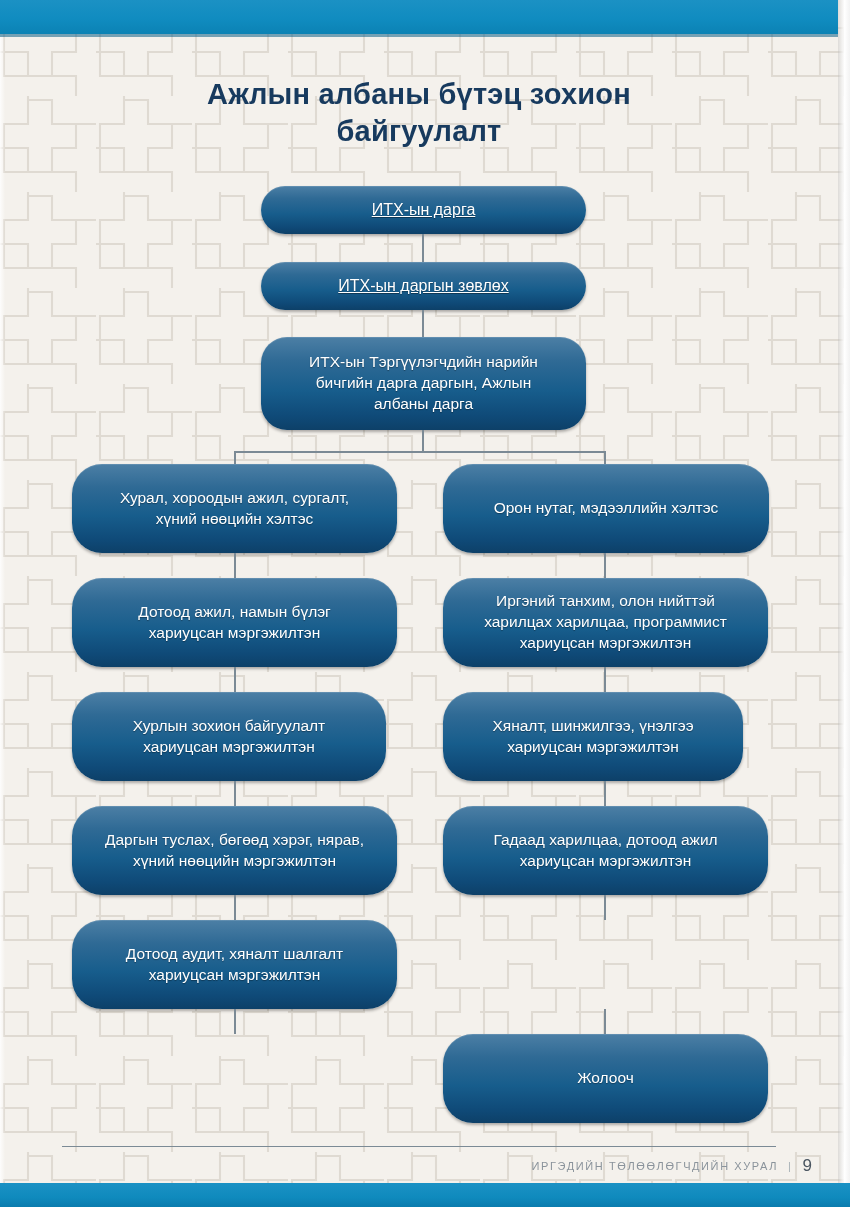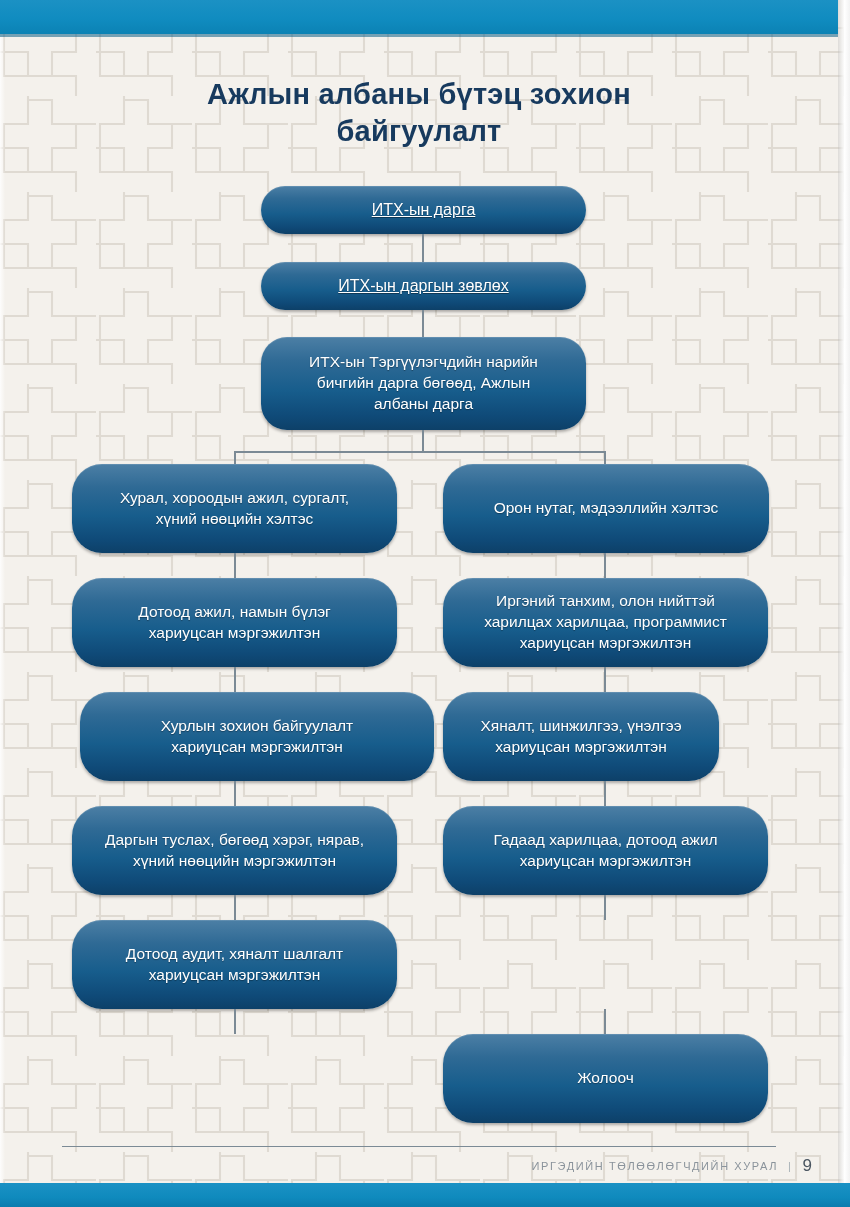--- a/index.html
+++ b/index.html
@@ -124,58 +124,58 @@
 
     <div class="node lvl1" style="left:261px;top:186px;width:325px;height:48px;">ИТХ-ын дарга</div>
 
     <div class="conn v" style="left:422px;top:234px;height:28px;"></div>
 
     <div class="node lvl1" style="left:261px;top:262px;width:325px;height:48px;">ИТХ-ын даргын зөвлөх</div>
 
     <div class="conn v" style="left:422px;top:310px;height:27px;"></div>
 
     <div class="node" style="left:261px;top:337px;width:325px;height:93px;">ИТХ-ын Тэргүүлэгчдийн нарийн
-бичгийн дарга бөгөөд, Ажлын
+бичгийн дарга даргын, Ажлын
 албаны дарга</div>
 
     <div class="conn v" style="left:422px;top:430px;height:22px;"></div>
     <div class="conn h" style="left:234px;top:451px;width:372px;"></div>
     <div class="conn v" style="left:234px;top:451px;height:13px;"></div>
     <div class="conn v" style="left:604px;top:451px;height:13px;"></div>
 
     <div class="node wide" style="left:72px;top:464px;width:325px;height:89px;">Хурал, хороодын ажил, сургалт,
 хүний нөөцийн хэлтэс</div>
     <div class="conn v" style="left:234px;top:553px;height:25px;"></div>
 
     <div class="node wide" style="left:72px;top:578px;width:325px;height:89px;">Дотоод ажил, намын бүлэг
 хариуцсан мэргэжилтэн</div>
     <div class="conn v" style="left:234px;top:667px;height:25px;"></div>
 
-    <div class="node wide" style="left:80px;top:692px;width:354px;height:89px;">Хурлын зохион байгуулалт
+    <div class="node wide" style="left:72px;top:692px;width:314px;height:89px;">Хурлын зохион байгуулалт
 хариуцсан мэргэжилтэн</div>
     <div class="conn v" style="left:234px;top:781px;height:25px;"></div>
 
     <div class="node wide" style="left:72px;top:806px;width:325px;height:89px;">Даргын туслах, бөгөөд хэрэг, нярав,
 хүний нөөцийн мэргэжилтэн</div>
     <div class="conn v" style="left:234px;top:895px;height:25px;"></div>
 
     <div class="node wide" style="left:72px;top:920px;width:325px;height:89px;">Дотоод аудит, хяналт шалгалт
 хариуцсан мэргэжилтэн</div>
     <div class="conn v" style="left:234px;top:1009px;height:25px;"></div>
 
 
     <div class="node wide" style="left:443px;top:464px;width:326px;height:89px;">Орон нутаг, мэдээллийн хэлтэс</div>
     <div class="conn v" style="left:604px;top:553px;height:25px;"></div>
 
     <div class="node wide" style="left:443px;top:578px;width:325px;height:89px;">Иргэний танхим, олон нийттэй
 харилцах харилцаа, программист
 хариуцсан мэргэжилтэн</div>
     <div class="conn v" style="left:604px;top:667px;height:25px;"></div>
 
-    <div class="node wide" style="left:443px;top:692px;width:276px;height:89px;">Хяналт, шинжилгээ, үнэлгээ
+    <div class="node wide" style="left:443px;top:692px;width:300px;height:89px;">Хяналт, шинжилгээ, үнэлгээ
 хариуцсан мэргэжилтэн</div>
     <div class="conn v" style="left:604px;top:781px;height:25px;"></div>
 
     <div class="node wide" style="left:443px;top:806px;width:325px;height:89px;">Гадаад харилцаа, дотоод ажил
 хариуцсан мэргэжилтэн</div>
     <div class="conn v" style="left:604px;top:895px;height:25px;"></div>
 
     <div class="conn v" style="left:604px;top:1009px;height:25px;"></div>
 
     <div class="node wide" style="left:443px;top:1034px;width:325px;height:89px;">Жолооч</div>

